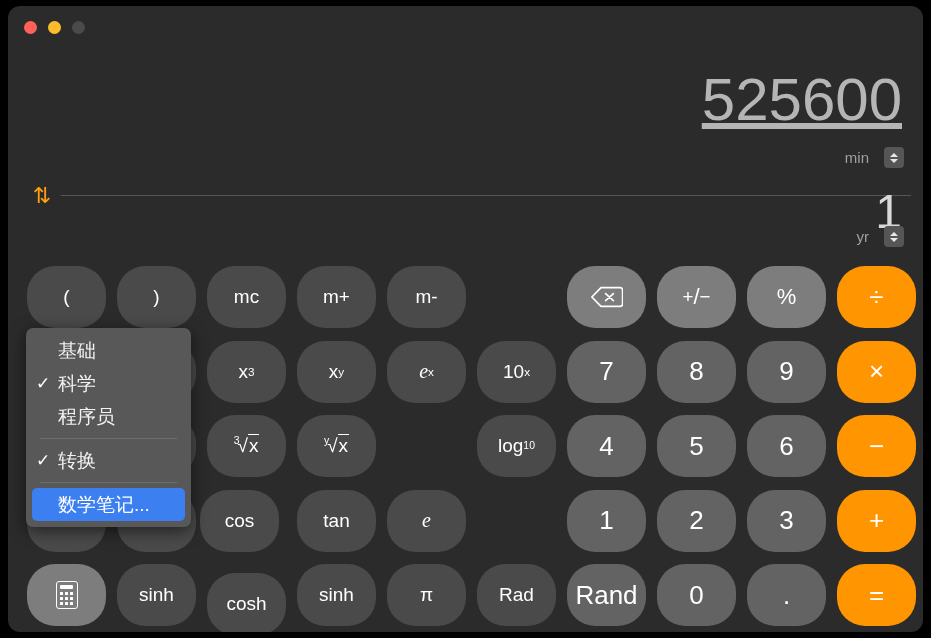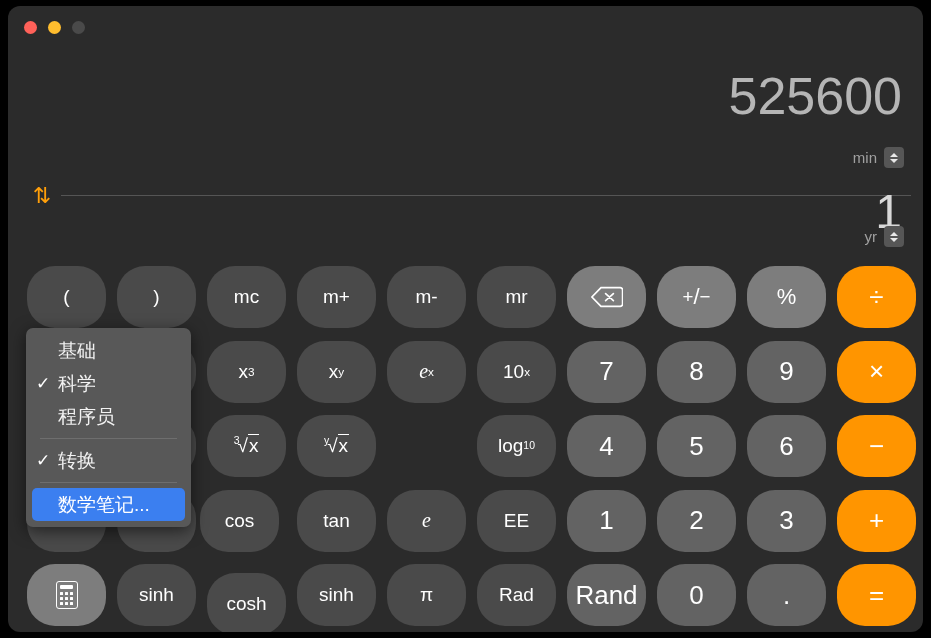--- a/index.html
+++ b/index.html
@@ -33,26 +33,26 @@
   
   #display { position: absolute; left: 0; top: 36px; width: 100%; height: 212px; }
 
   .val-row { position: absolute; right: 21px; text-align: right; }
   .big-num {
     color: #b5b5b5;
     font-weight: 300;
     letter-spacing: 0px;
     line-height: 1;
   }
-  .big-num.primary { font-size: 52px; }
+  .big-num.primary { font-size: 60px; text-decoration: underline; }
   .big-num.secondary { font-size: 48px; color: #d8d8d8; }
 
   .unit-row {
     position: absolute; right: 19px;
-    display: flex; align-items: center; gap: 7px;
+    display: flex; align-items: center; gap: 15px;
   }
   .unit-label { color: #a0a0a0; font-size: 15px; }
   .stepper {
     width: 20px; height: 21px;
     background: #565656;
     border-radius: 4px;
     display: flex; flex-direction: column;
     align-items: center; justify-content: center;
     gap: 2px;
   }
@@ -174,21 +174,20 @@
       </span>
     </div>
   </div>
 
   <div id="keypad">
       <div class="key fn" style="left: 19px; top: 2px; width: 79px; height: 62px;">(</div>
       <div class="key fn" style="left: 109px; top: 2px; width: 79px; height: 62px;">)</div>
       <div class="key fn" style="left: 199px; top: 2px; width: 79px; height: 62px;">mc</div>
       <div class="key fn" style="left: 289px; top: 2px; width: 79px; height: 62px;">m+</div>
       <div class="key fn" style="left: 379px; top: 2px; width: 79px; height: 62px;">m-</div>
-      <div class="key fn" style="left: 469px; top: 2px; width: 79px; height: 62px;">mr</div>
       <div class="key fn2" style="left: 559px; top: 2px; width: 79px; height: 62px;">
         <span class="del-icon"><svg viewBox="0 0 32 22">
             <path d="M10 1.6 L29.2 1.6 a2.4 2.4 0 0 1 2.4 2.4 L31.6 18 a2.4 2.4 0 0 1 -2.4 2.4 L10 20.4 L0.9 11 Z" fill="none" stroke="#ffffff" stroke-width="1.7"></path>
             <path d="M14.6 7.6 L22.4 14.6 M22.4 7.6 L14.6 14.6" stroke="#ffffff" stroke-width="1.7" stroke-linecap="round"></path>
           </svg></span>
       </div>
       <div class="key fn2" style="left: 649px; top: 2px; width: 79px; height: 62px;"><sup style="font-size:.85em">+</sup>/<sub style="font-size:.85em">−</sub></div>
       <div class="key fn2" style="left: 739px; top: 2px; width: 79px; height: 62px;">%</div>
       <div class="key op" style="left: 829px; top: 2px; width: 79px; height: 62px;">÷</div>
       <div class="key fn" style="left: 19px; top: 76.5px; width: 79px; height: 62px;">2<sup>nd</sup></div>
@@ -228,21 +227,20 @@
       <div class="key digit" style="left: 649px; top: 151px; width: 79px; height: 62px;">5</div>
       <div class="key digit" style="left: 739px; top: 151px; width: 79px; height: 62px;">6</div>
       <div class="key op" style="left: 829px; top: 151px; width: 79px; height: 62px;">−</div>
       <div class="key fn" style="left: 19px; top: 225.5px; width: 79px; height: 62px;">x!</div>
       <div class="key fn" style="left: 109px; top: 225.5px; width: 79px; height: 62px;">sin</div>
       <div class="key fn" style="left: 192px; top: 225.5px; width: 79px; height: 62px;">cos</div>
       <div class="key fn" style="left: 289px; top: 225.5px; width: 79px; height: 62px;">tan</div>
       <div class="key fn" style="left: 379px; top: 225.5px; width: 79px; height: 62px;">
         <span class="it">e</span>
       </div>
-      <div class="key fn" style="left: 469px; top: 225.5px; width: 79px; height: 62px;">EE</div>
       <div class="key digit" style="left: 559px; top: 225.5px; width: 79px; height: 62px;">1</div>
       <div class="key digit" style="left: 649px; top: 225.5px; width: 79px; height: 62px;">2</div>
       <div class="key digit" style="left: 739px; top: 225.5px; width: 79px; height: 62px;">3</div>
       <div class="key op" style="left: 829px; top: 225.5px; width: 79px; height: 62px;">+</div>
       <div class="key fn2" style="left: 19px; top: 300px; width: 79px; height: 62px;">
         <span class="calc-icon">
           <span class="scr"></span>
           <span class="grid">
             <i></i>
             <i></i>

